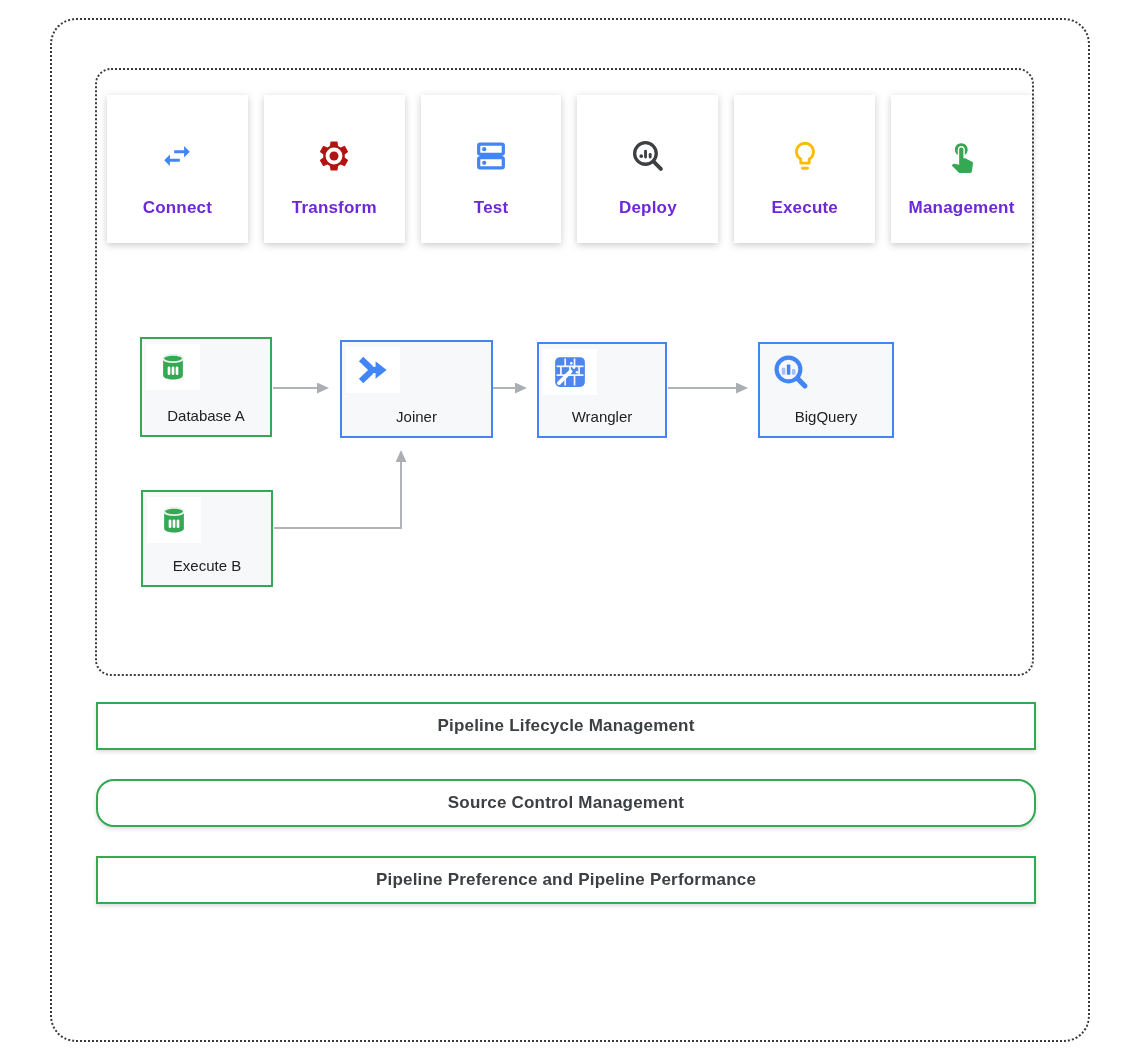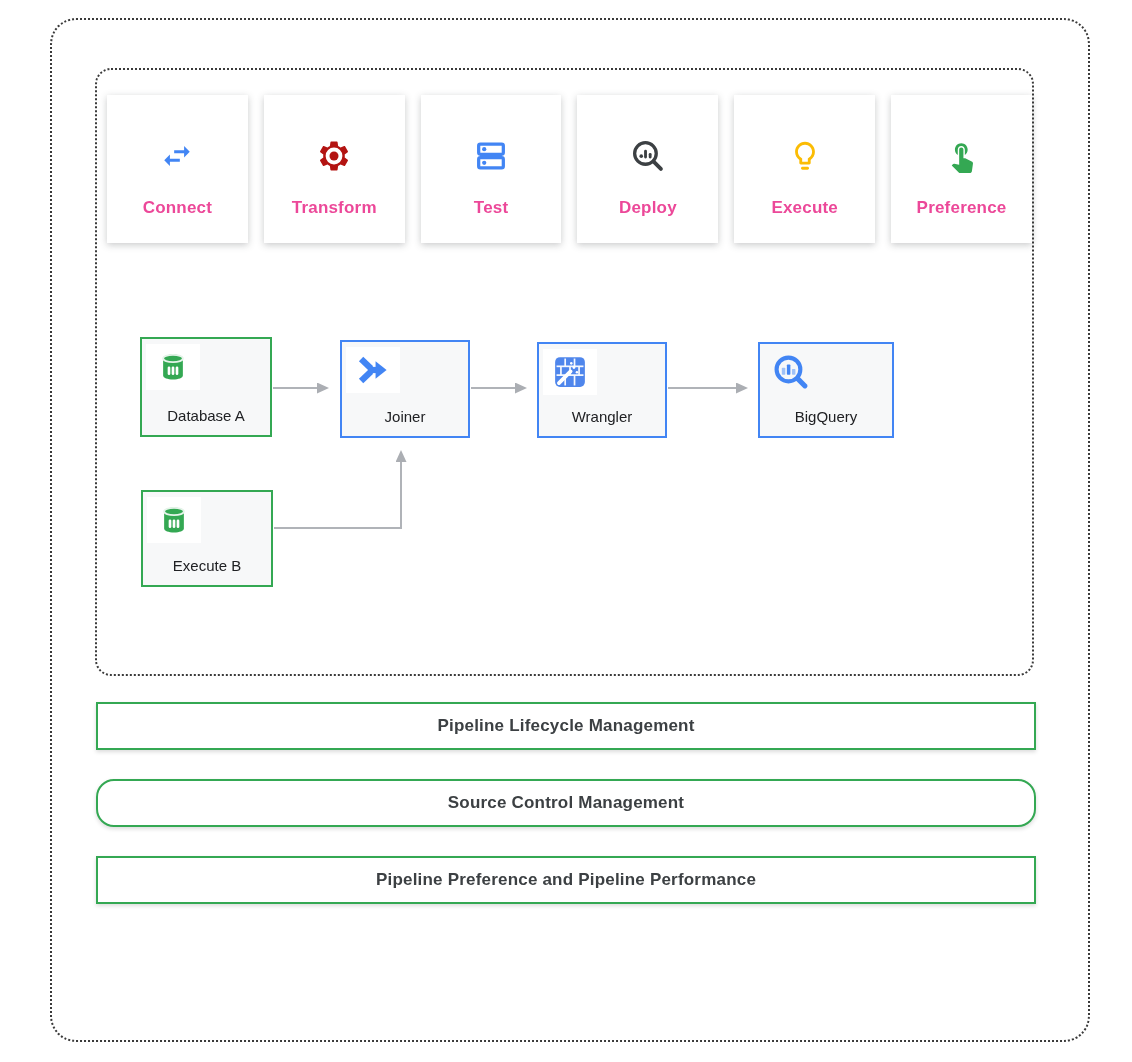--- a/index.html
+++ b/index.html
@@ -8,31 +8,31 @@
   .outer-box{position:absolute;left:50px;top:18px;width:1036px;height:1020px;
              border:2px dotted #3a3a3a;border-radius:26px;}
   .inner-box{position:absolute;left:95px;top:68px;width:935px;height:604px;
              border:2px dotted #3a3a3a;border-radius:16px;}
   .cards-row{position:absolute;left:107px;top:95px;width:925px;height:148px;
              display:flex;gap:16px;}
   .card{flex:1;background:#ffffff;box-shadow:0 2px 7px rgba(60,64,67,.28);
         display:flex;flex-direction:column;align-items:center;box-sizing:border-box;
         padding-top:43px;}
   .card .cicon{height:36px;display:flex;align-items:center;justify-content:center;}
-  .card .clabel{margin-top:24px;font-size:17px;font-weight:700;color:#ec4899;letter-spacing:.2px;}
+  .card .clabel{margin-top:24px;font-size:17px;font-weight:700;color:#6d28d9;letter-spacing:.2px;}
   .node{position:absolute;background:#f7f8f9;box-sizing:border-box;border:2px solid #4285f4;}
   .node.green{border-color:#34a853;}
   .icon-tile{position:absolute;left:4px;top:5px;width:54px;height:46px;background:#ffffff;
              display:flex;align-items:center;justify-content:center;}
   .icon-tile.bare{background:transparent;}
   .node-label{position:absolute;bottom:11px;left:0;width:100%;text-align:center;
               font-size:15px;color:#202124;}
   #node-database-a{left:140px;top:337px;width:132px;height:100px;padding-left:29px;}
   #node-database-b{left:141px;top:490px;width:132px;height:97px;}
-  #node-joiner{left:340px;top:340px;width:130px;height:98px;padding-left:21px;}
+  #node-joiner{left:340px;top:340px;width:153px;height:98px;padding-left:21px;}
   #node-wrangler{left:537px;top:342px;width:130px;height:96px;}
   #node-bigquery{left:758px;top:342px;width:136px;height:96px;}
   .edges{position:absolute;left:0;top:0;width:1132px;height:1062px;pointer-events:none;}
   .band{position:absolute;left:96px;width:940px;height:48px;background:#ffffff;
         border:2px solid #34a853;box-sizing:border-box;box-shadow:0 2px 4px rgba(0,0,0,.14);
         display:flex;align-items:center;justify-content:center;
         font-size:17px;font-weight:700;color:#3c4043;letter-spacing:.2px;}
   #band-0{top:702px;}
   #band-1{top:779px;border-radius:18px;}
   #band-2{top:856px;}
@@ -104,21 +104,21 @@
       </div>
       <div class="clabel">Execute</div>
     </div>
 
     <div class="card">
       <div class="cicon">
         <svg width="34" height="34" viewBox="0 0 24 24">
           <path fill="#34a853" d="M9 11.24V7.5C9 6.12 10.12 5 11.5 5S14 6.12 14 7.5v3.74c1.21-.81 2-2.18 2-3.74C16 5.01 13.99 3 11.5 3S7 5.01 7 7.5c0 1.56.79 2.93 2 3.74zm9.84 4.63l-4.54-2.26c-.17-.07-.35-.11-.54-.11H13v-6c0-.83-.67-1.5-1.5-1.5S10 6.67 10 7.5v10.74l-3.43-.72c-.08-.01-.15-.03-.24-.03-.31 0-.59.13-.79.33l-.79.8 4.94 4.94c.27.27.65.44 1.06.44h6.79c.75 0 1.33-.55 1.44-1.28l.75-5.27c.01-.07.02-.14.02-.2 0-.62-.38-1.16-.91-1.38z"></path>
         </svg>
       </div>
-      <div class="clabel">Preference</div>
+      <div class="clabel">Management</div>
     </div>
   </div>
 
   <svg class="edges">
     <defs>
       <marker id="ah" markerWidth="14" markerHeight="13" refX="10" refY="5.5" orient="auto" markerUnits="userSpaceOnUse">
         <path d="M0 0 L12 5.5 L0 11 z" fill="#abaeb3"></path>
       </marker>
     </defs>
     <g stroke="#b0b3b8" stroke-width="2" fill="none">

